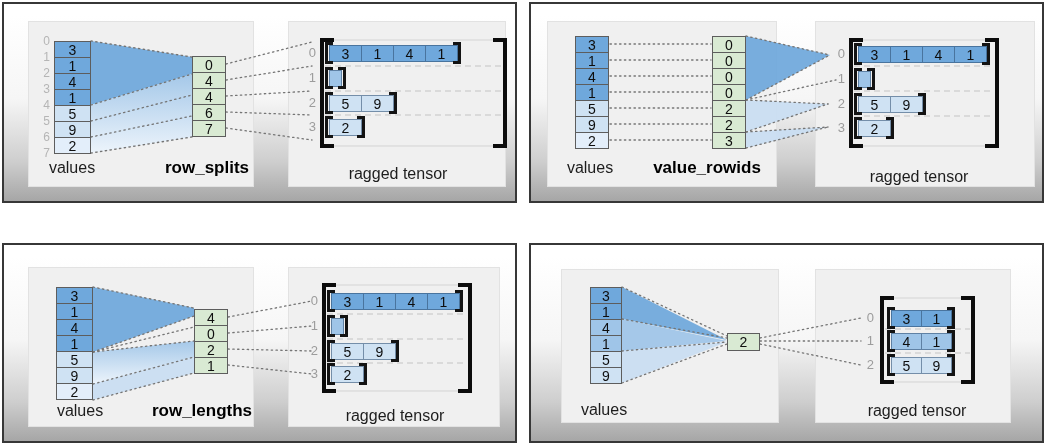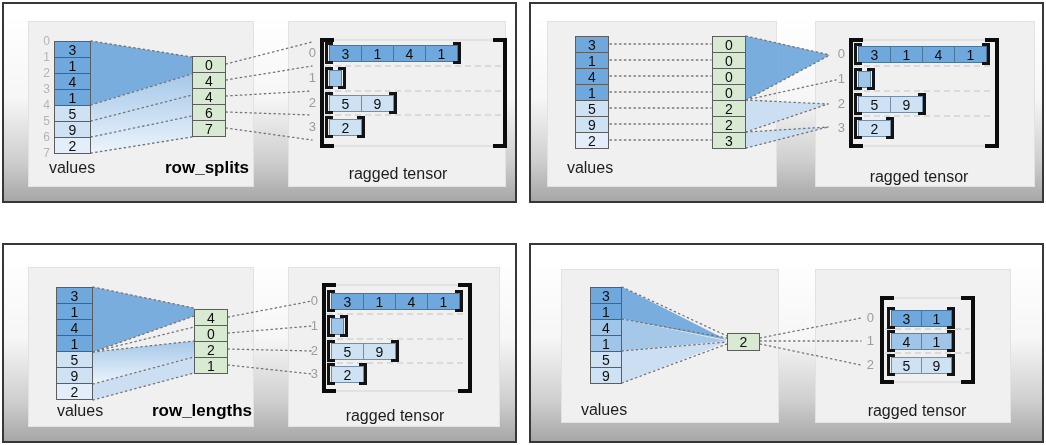--- a/index.html
+++ b/index.html
@@ -116,20 +116,21 @@
       <div class="brk r" style="left: 385px; top: 88px;"></div>
       <div class="idx" style="left: 292px; top: 116px; width: 20px;">3</div>
       <div class="cell tcell" style="left: 325px; top: 115px; width: 33px; height: 17px; background: rgb(207, 226, 243);">2</div>
       <div class="brk l" style="left: 321px; top: 112px;"></div>
       <div class="brk r" style="left: 353px; top: 112px;"></div>
       <div class="obrk l" style="left: 316px; top: 34px; height: 110px;"></div>
       <div class="obrk r" style="left: 489px; top: 34px; height: 110px;"></div>
     </div>
   <div class="panel" id="p1" style="left: 529px; top: 2px; width: 515px; height: 201px;">
     <div class="lbl lbl-values" style="left: 59px; top: 155px;">values</div>
+    <div class="lbl b lbl-method" style="left: 176px; top: 154px;">value_rowids</div>
     <div class="lbl lbl-tensor" style="left: 388px; top: 164px;">ragged tensor</div>
   <div class="ibox" style="left: 16px; top: 17px; width: 230px; height: 166px;"></div>
       <div class="ibox" style="left: 284px; top: 17px; width: 220px; height: 166px;"></div>
       <svg class="lay" width="511" height="197">
         <defs>
           <linearGradient id="grad1" x1="0" y1="0" x2="0" y2="1">
             <stop offset="0%" stop-color="#9fc5e8"></stop>
             <stop offset="100%" stop-color="#ecf4fc"></stop>
           </linearGradient>
         </defs>

